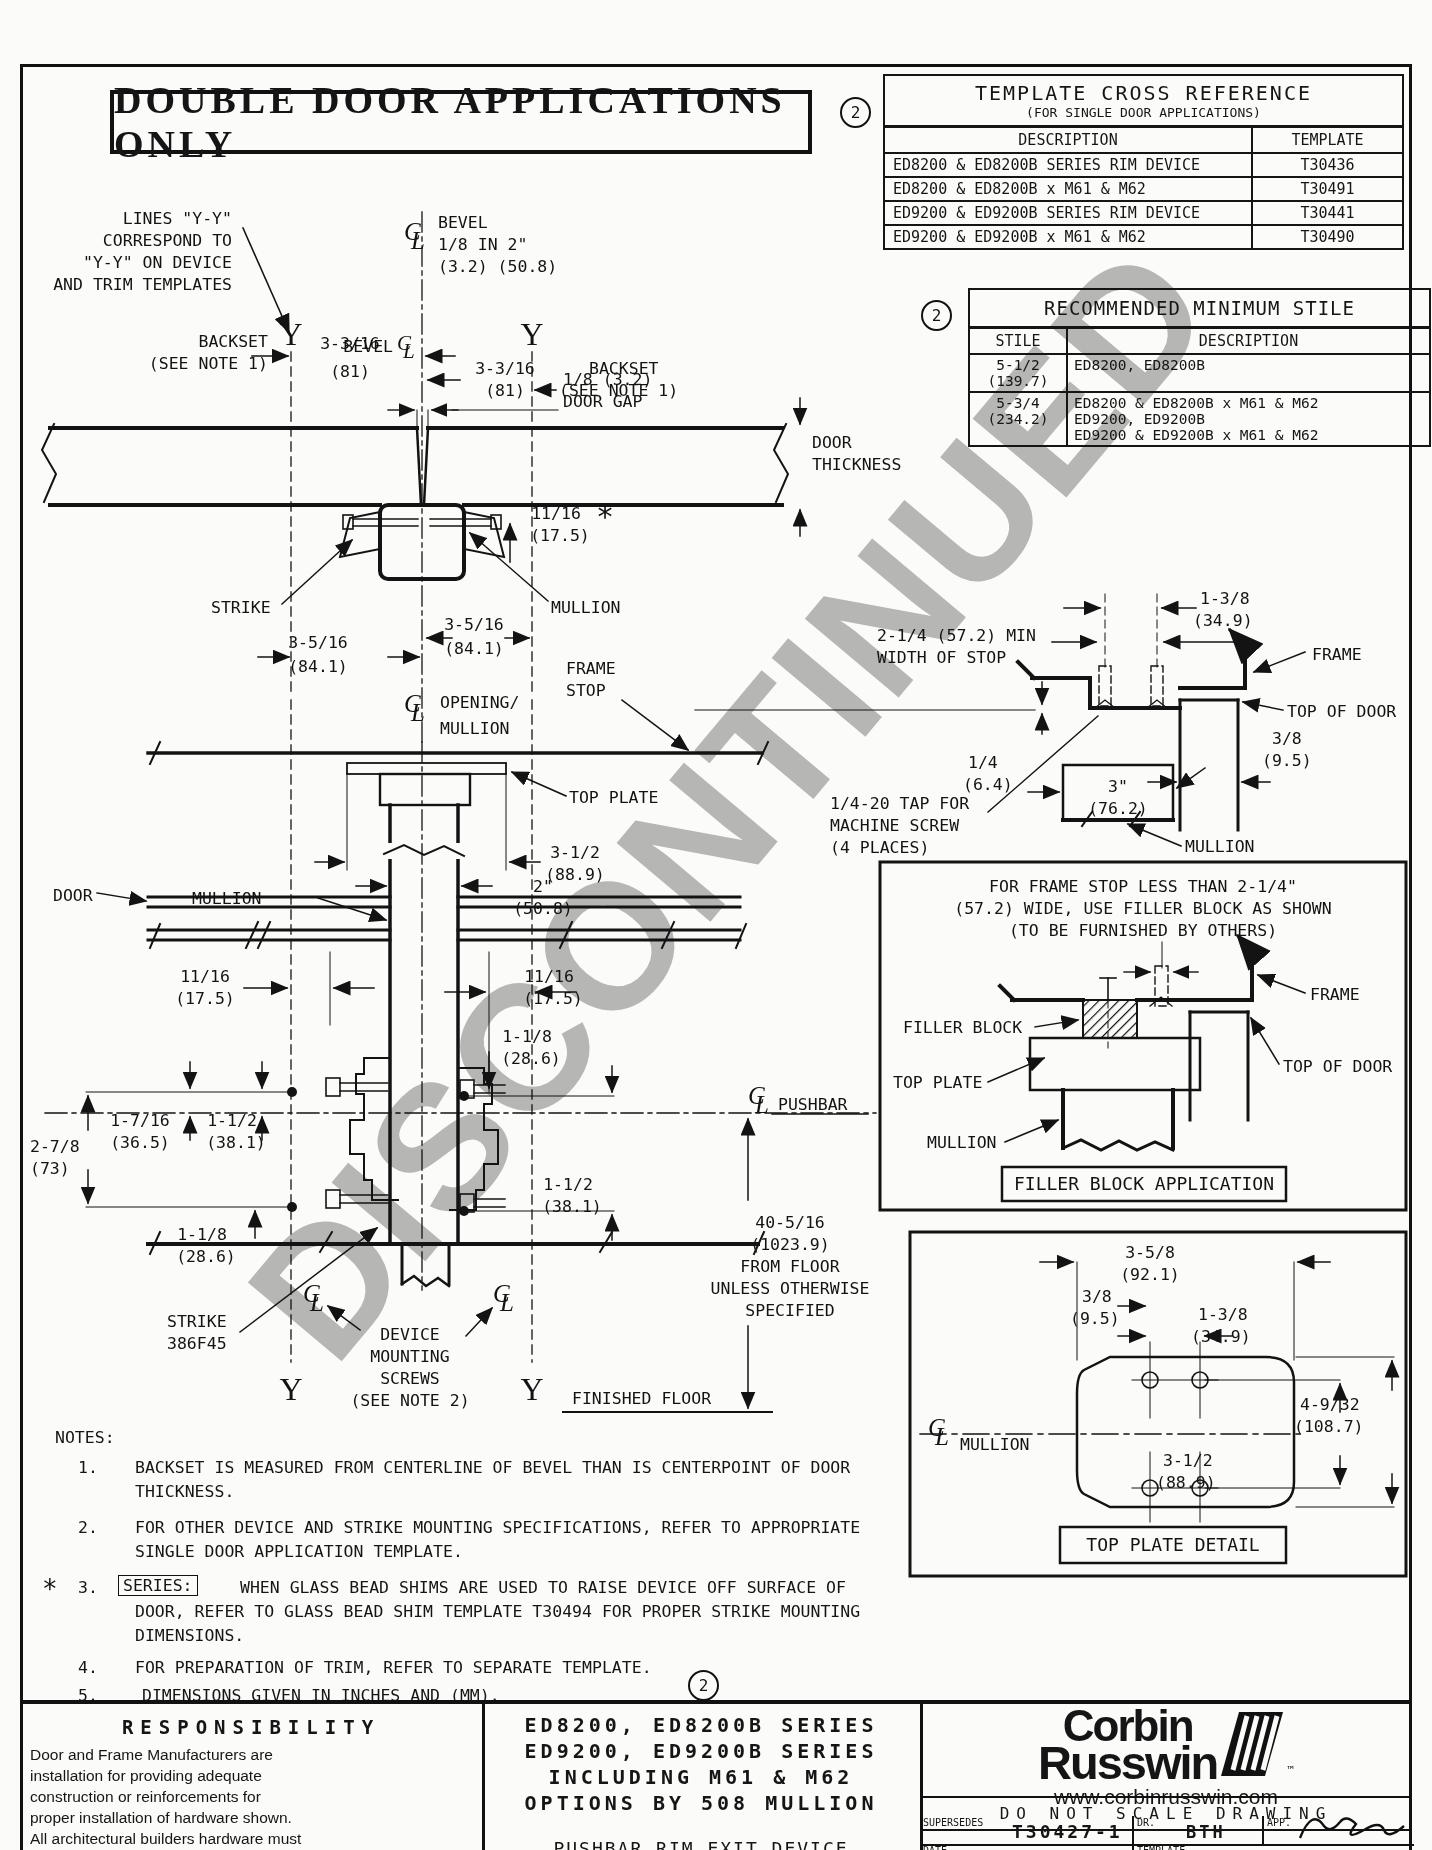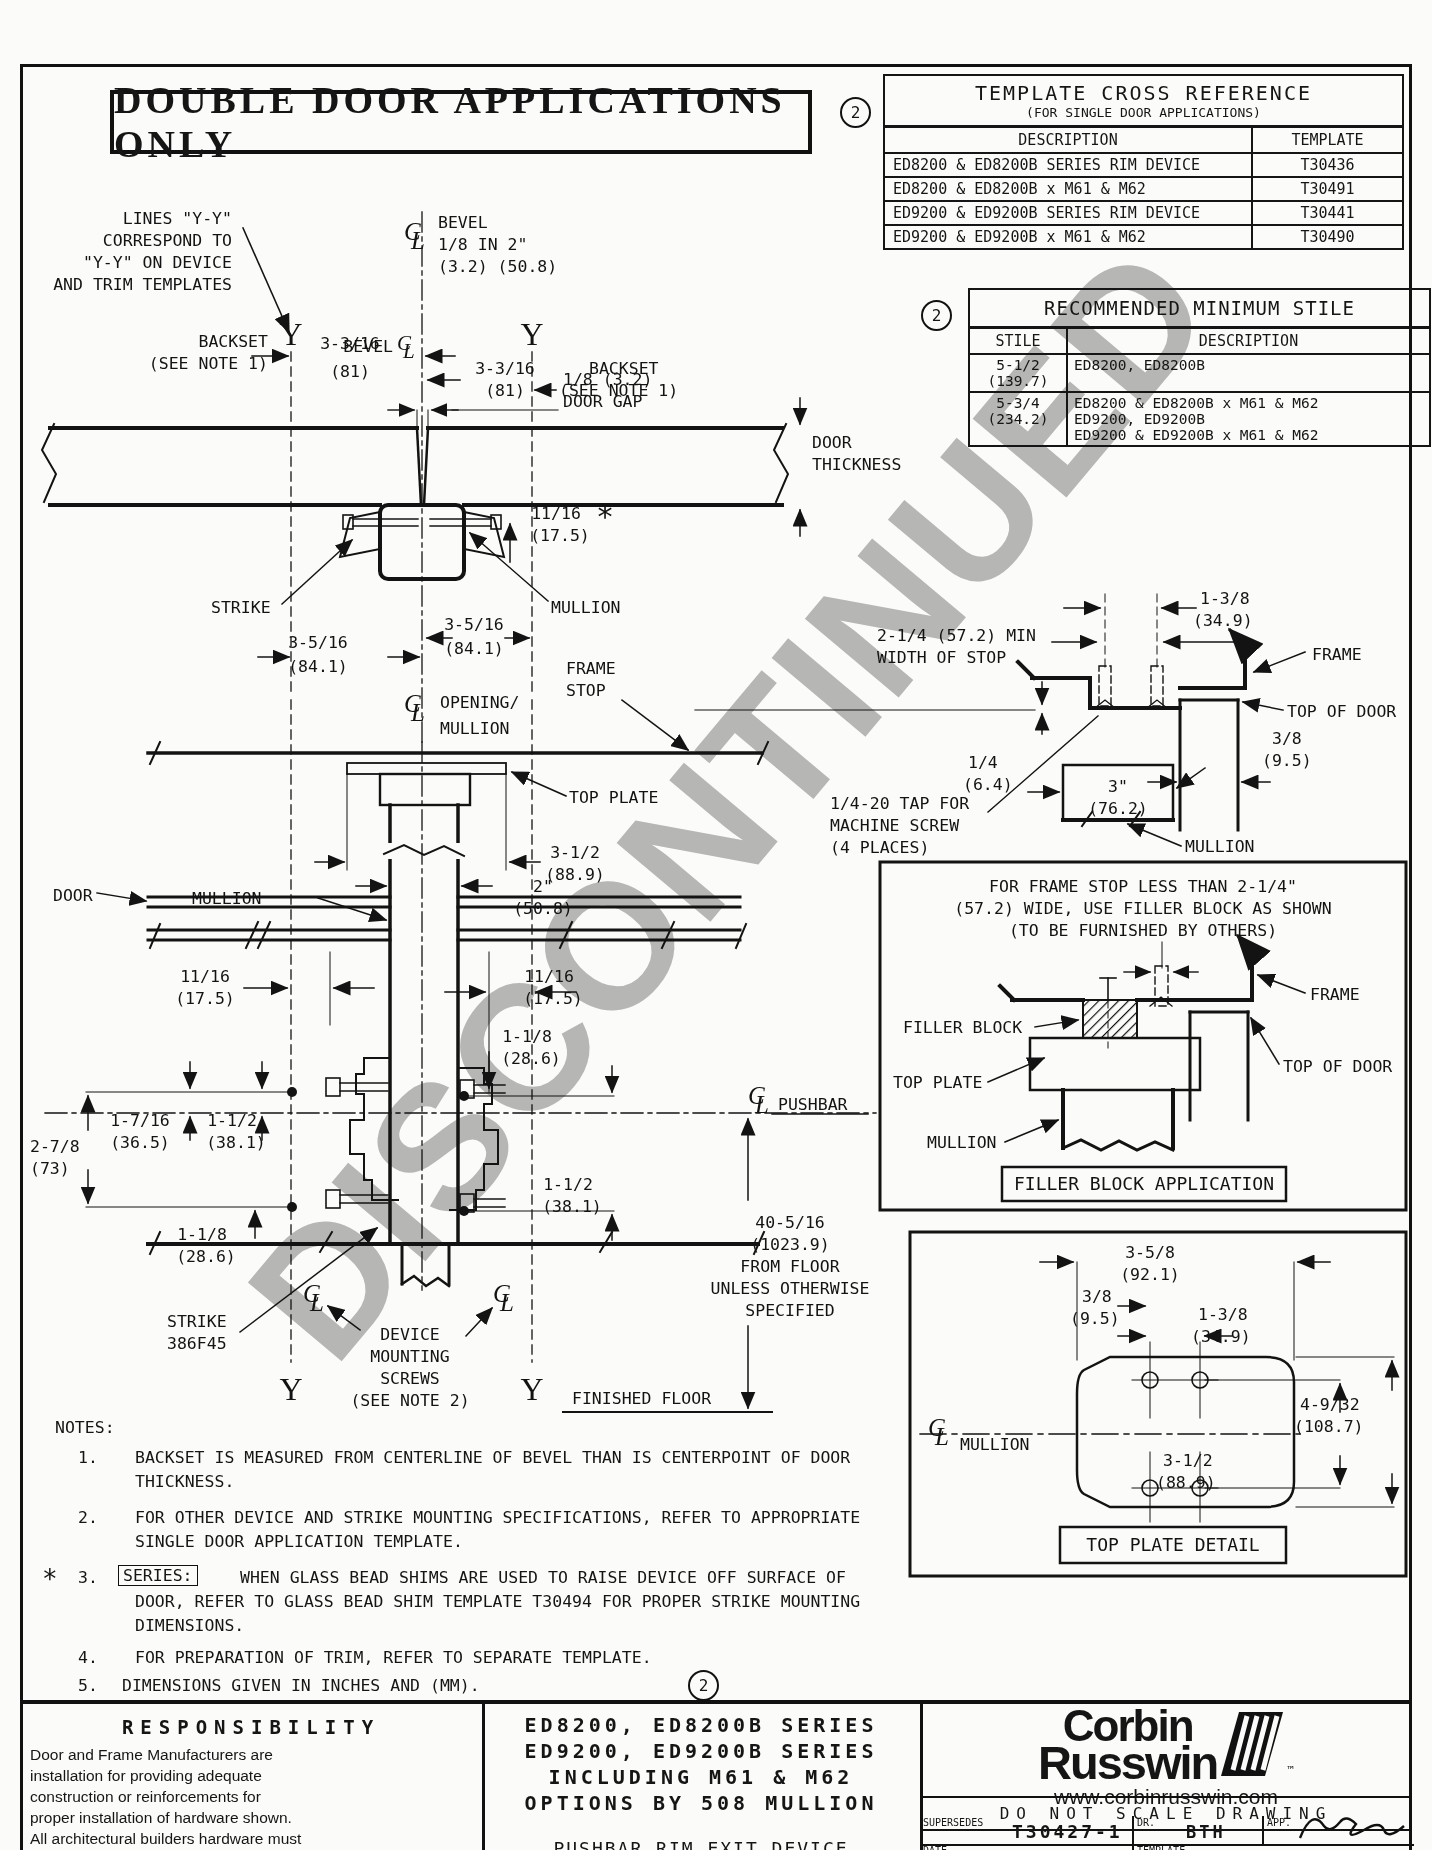--- a/index.html
+++ b/index.html
@@ -30,21 +30,21 @@
   #stile th{font-size:15px;padding:3px 0;}
   #stile td{font-size:14.5px;padding:2px 6px;vertical-align:top;white-space:nowrap;}
   #stile td.st{text-align:center;}
   svg text{font-family:"DejaVu Sans Mono",monospace;fill:#131313;}
   .t{font-size:16.5px;}
   .tc{font-size:16.5px;text-anchor:middle;}
   .te{font-size:16.5px;text-anchor:end;}
   .big{font-family:"Liberation Serif",serif;font-size:32px;text-anchor:middle;}
   .cl{font-family:"Liberation Serif",serif;font-style:italic;font-size:25px;}
   .cl2{font-family:"Liberation Serif",serif;font-style:italic;font-size:21px;}
-  .note-line{position:absolute;font-size:16.5px;white-space:nowrap;}
+  .note-line{position:absolute;font-size:16.5px;white-space:nowrap;margin-top:10px;}
   .caution{border:1.5px solid #111;padding:0 4px;}
   #tblock{left:20px;top:1700px;width:1392px;height:160px;border-top:4px solid #111;}
   .vdiv{position:absolute;top:0;bottom:-20px;width:3px;background:#111;}
   .resp-title{position:absolute;left:0;width:462px;text-align:center;top:12px;
     font-size:19px;font-weight:bold;letter-spacing:7px;}
   .resp-p{position:absolute;left:10px;top:40px;width:450px;
     font-family:"Liberation Sans",sans-serif;font-size:15.5px;line-height:21px;white-space:nowrap;}
   .prod{position:absolute;left:462px;width:438px;text-align:center;top:8px;
     font-size:20px;font-weight:bold;letter-spacing:4px;line-height:26px;white-space:nowrap;}
   .devtype{position:absolute;left:462px;width:438px;text-align:center;top:134px;
@@ -647,21 +647,21 @@
     <div class="note-line" style="left:135px;top:1532px">SINGLE DOOR APPLICATION TEMPLATE.</div>
     <div class="note-line" style="left:42px;top:1564px;font-size:26px">*</div>
     <div class="note-line" style="left:78px;top:1568px">3.</div>
     <div class="note-line caution" style="left:118px;top:1565px">SERIES:</div>
     <div class="note-line" style="left:240px;top:1568px">WHEN GLASS BEAD SHIMS ARE USED TO RAISE DEVICE OFF SURFACE OF</div>
     <div class="note-line" style="left:135px;top:1592px">DOOR, REFER TO GLASS BEAD SHIM TEMPLATE T30494 FOR PROPER STRIKE MOUNTING</div>
     <div class="note-line" style="left:135px;top:1616px">DIMENSIONS.</div>
     <div class="note-line" style="left:78px;top:1648px">4.</div>
     <div class="note-line" style="left:135px;top:1648px">FOR PREPARATION OF TRIM, REFER TO SEPARATE TEMPLATE.</div>
     <div class="note-line" style="left:78px;top:1676px">5.</div>
-    <div class="note-line" style="left:122px;top:1676px">DIMENSIONS GIVEN IN INCHES AND (MM).</div>
+    <div class="note-line" style="left:142px;top:1676px">DIMENSIONS GIVEN IN INCHES AND (MM).</div>
     <div class="circ abs" style="left:688px;top:1670px">2</div>
   </div>
 
   <div id="tblock" class="abs z2">
     <div class="vdiv" style="left:462px"></div>
     <div class="vdiv" style="left:900px"></div>
 
     <div class="resp-title">RESPONSIBILITY</div>
     <div class="resp-p">
       <div>Door and Frame Manufacturers are</div>

